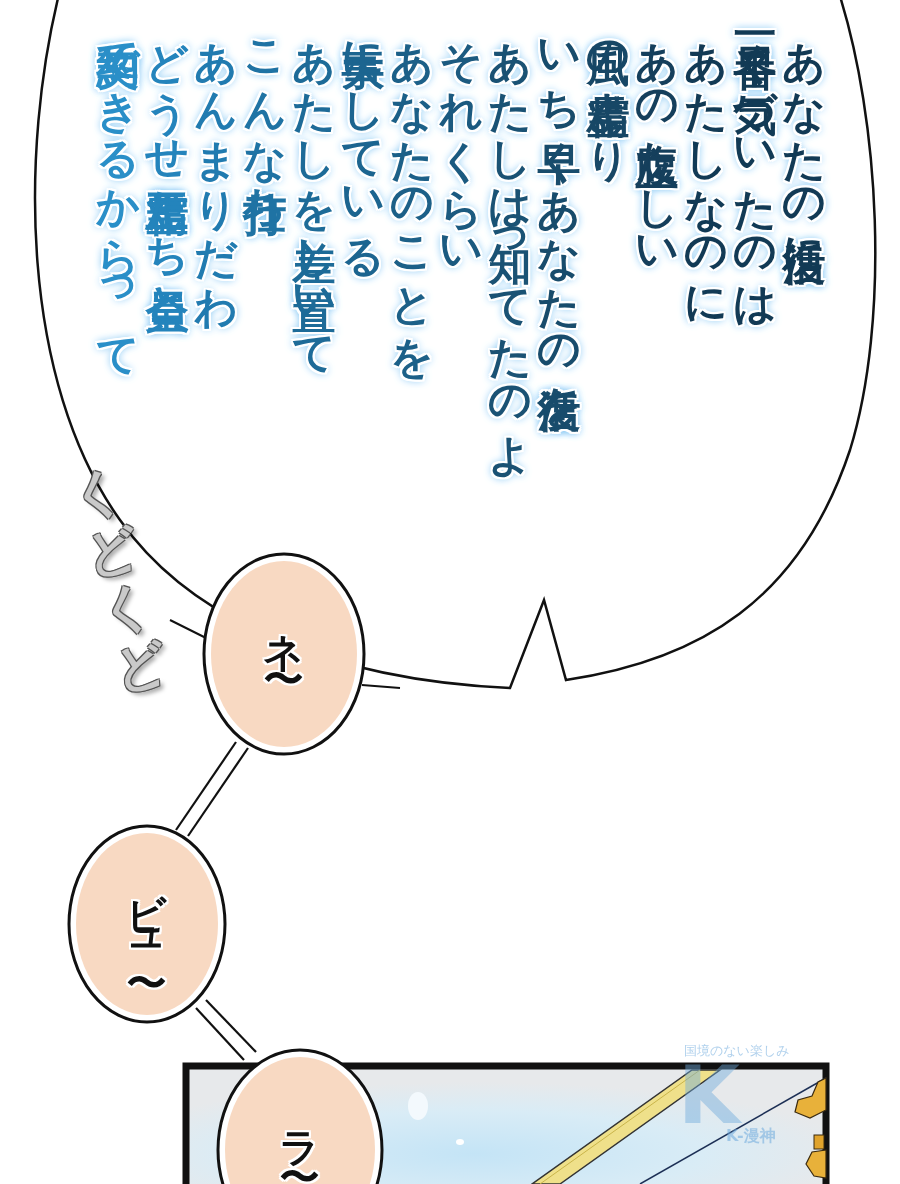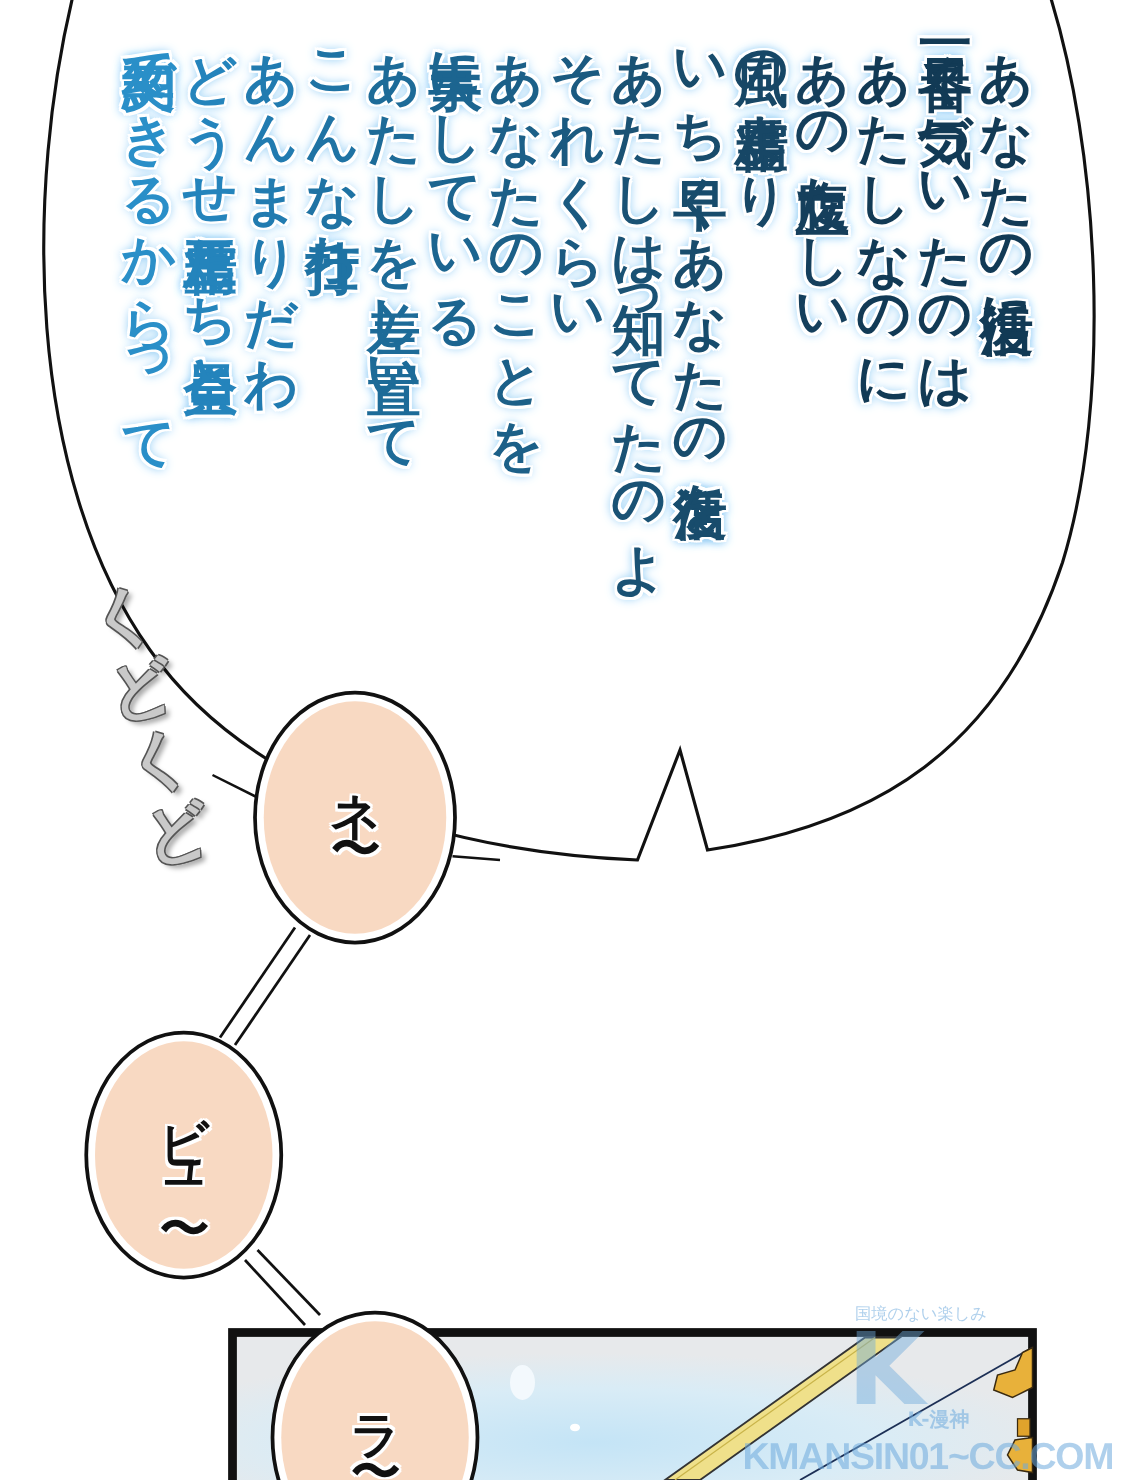--- a/index.html
+++ b/index.html
@@ -134,14 +134,13 @@
 <div class="sfx">くどくど</div>
 
 <div class="bubble-text" style="left:264px; top:606px;">ネ〜</div>
 <div class="bubble-text" style="left:127px; top:864px;">ビュ〜</div>
 <div class="bubble-text" style="left:280px; top:1104px;">ラ〜</div>
 
 <div class="watermark">
   <div class="wm-tag">国境のない楽しみ</div>
   <div class="wm-k">K</div>
   <div class="wm-sub">K-漫神</div>
-  <div class="wm-url">KMANSIN01~CC.COM</div>
 </div>
 
 </body></html>

